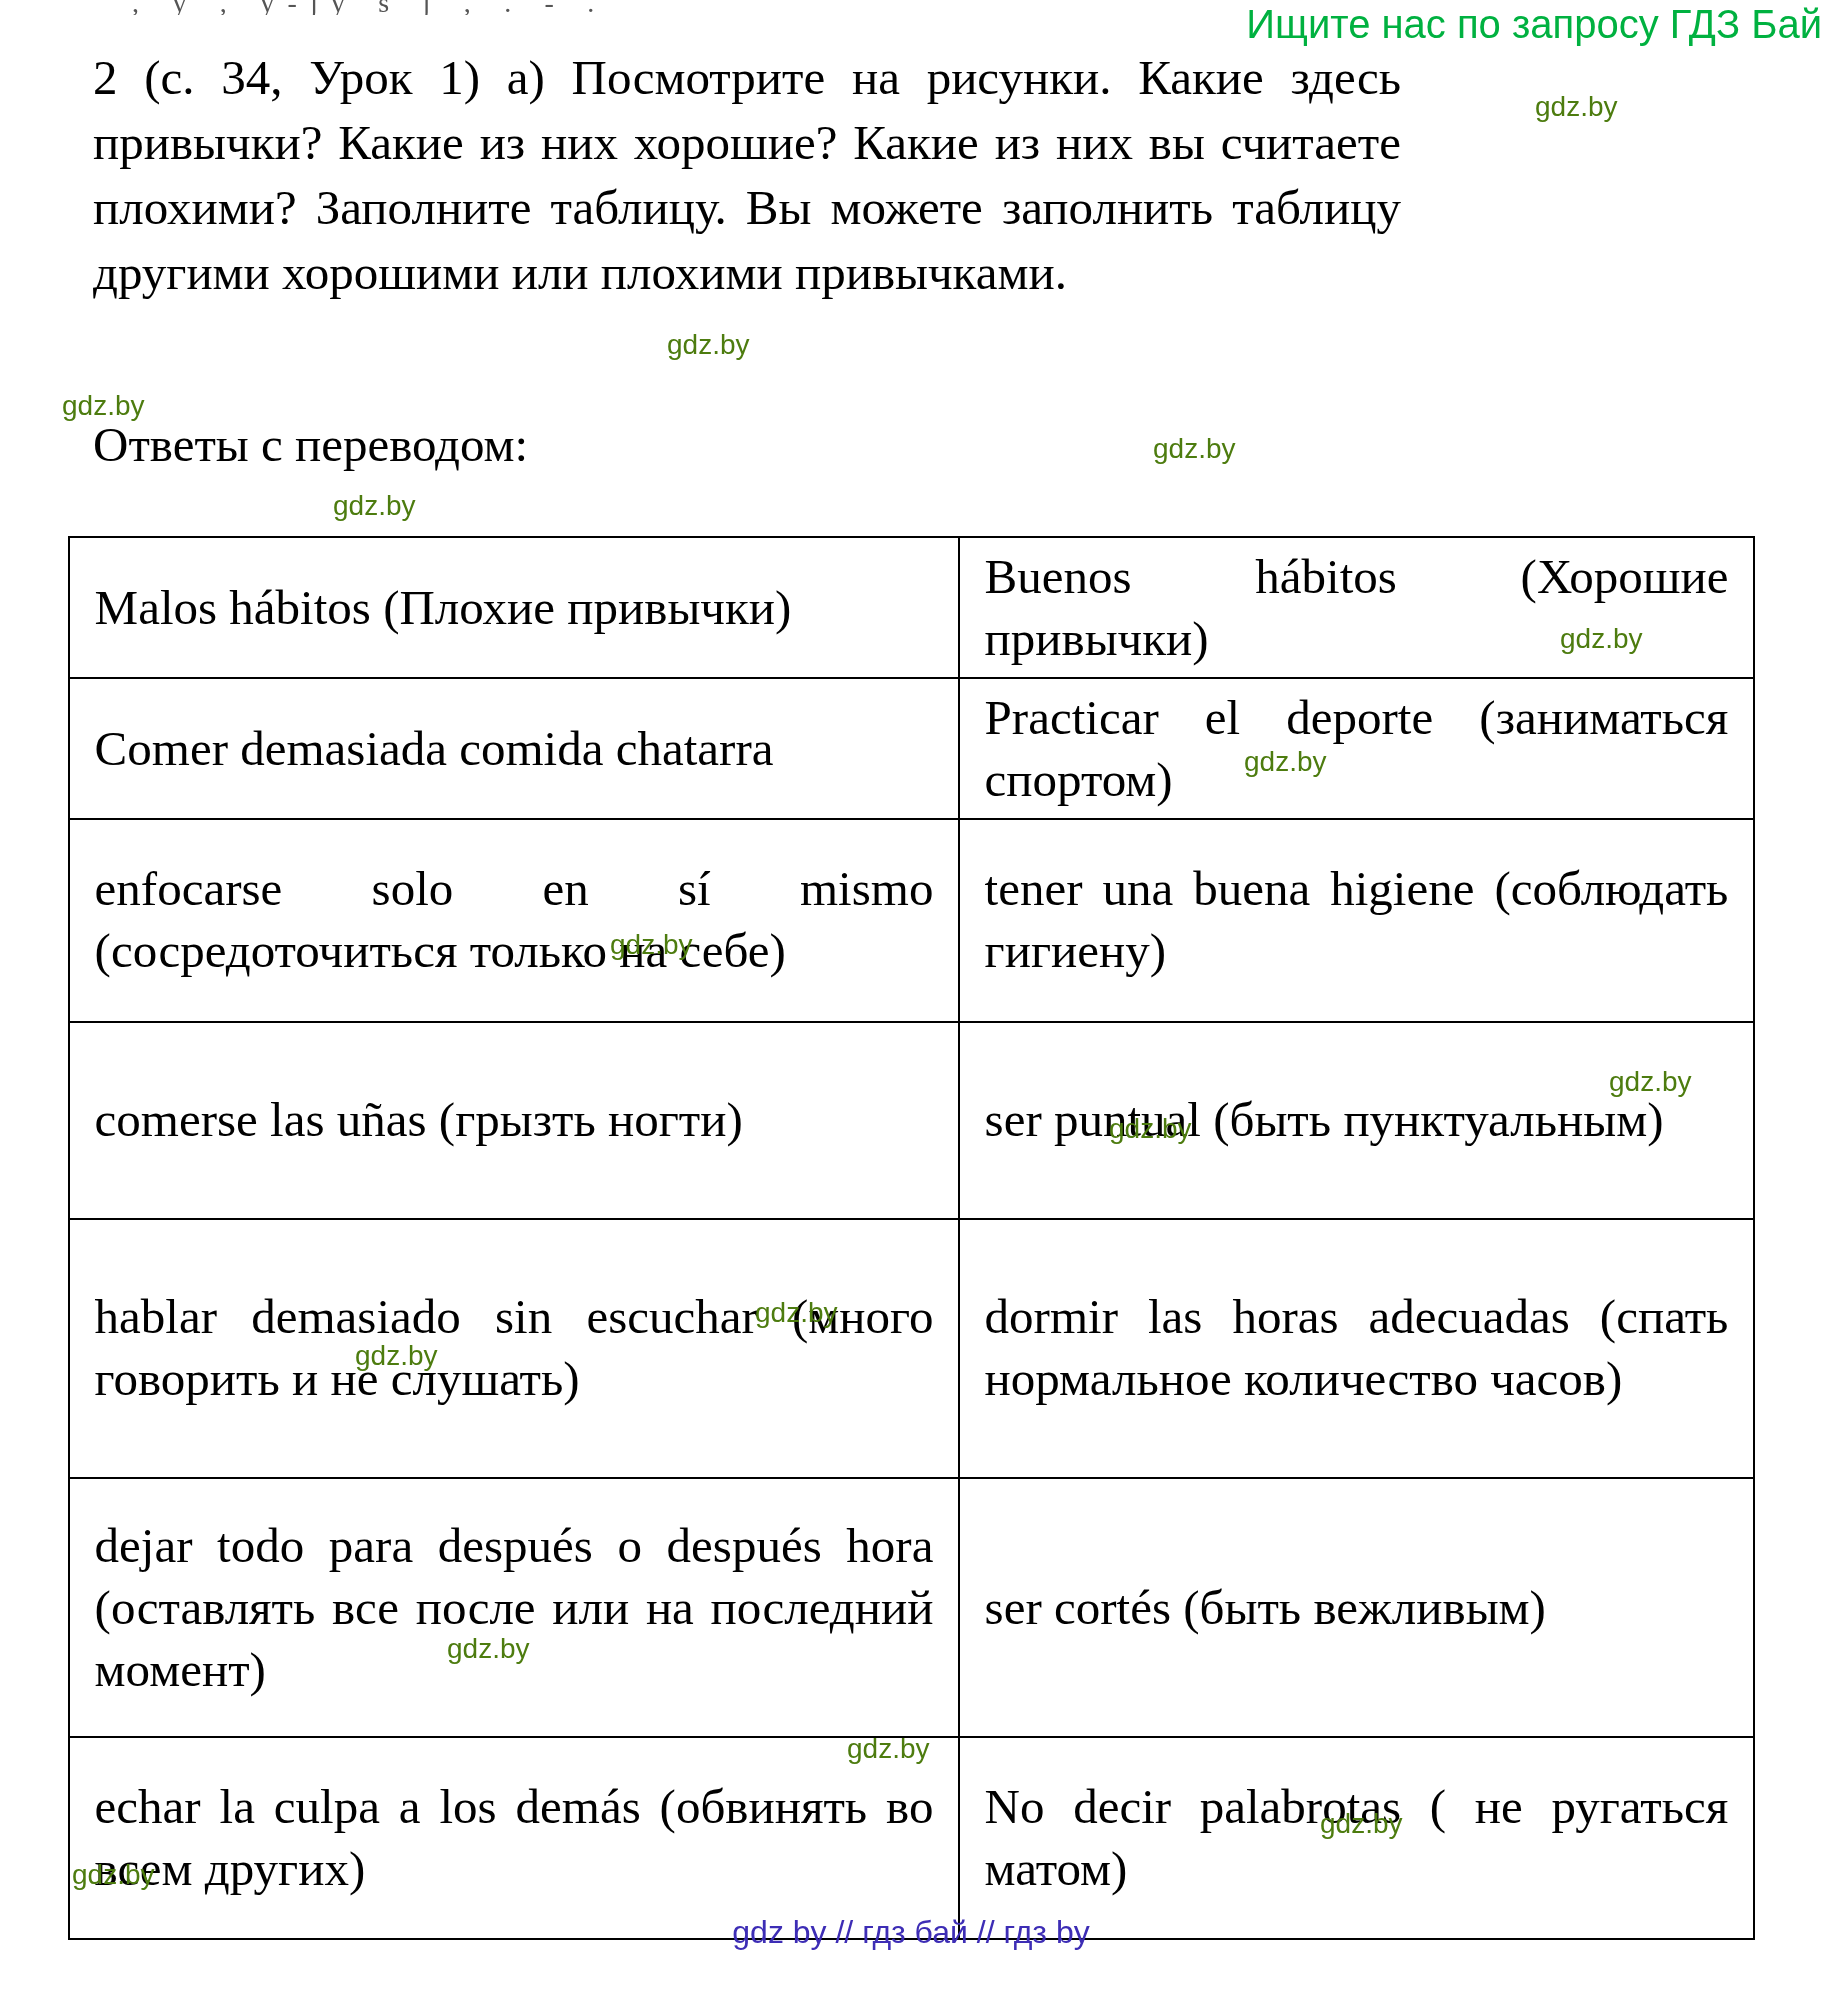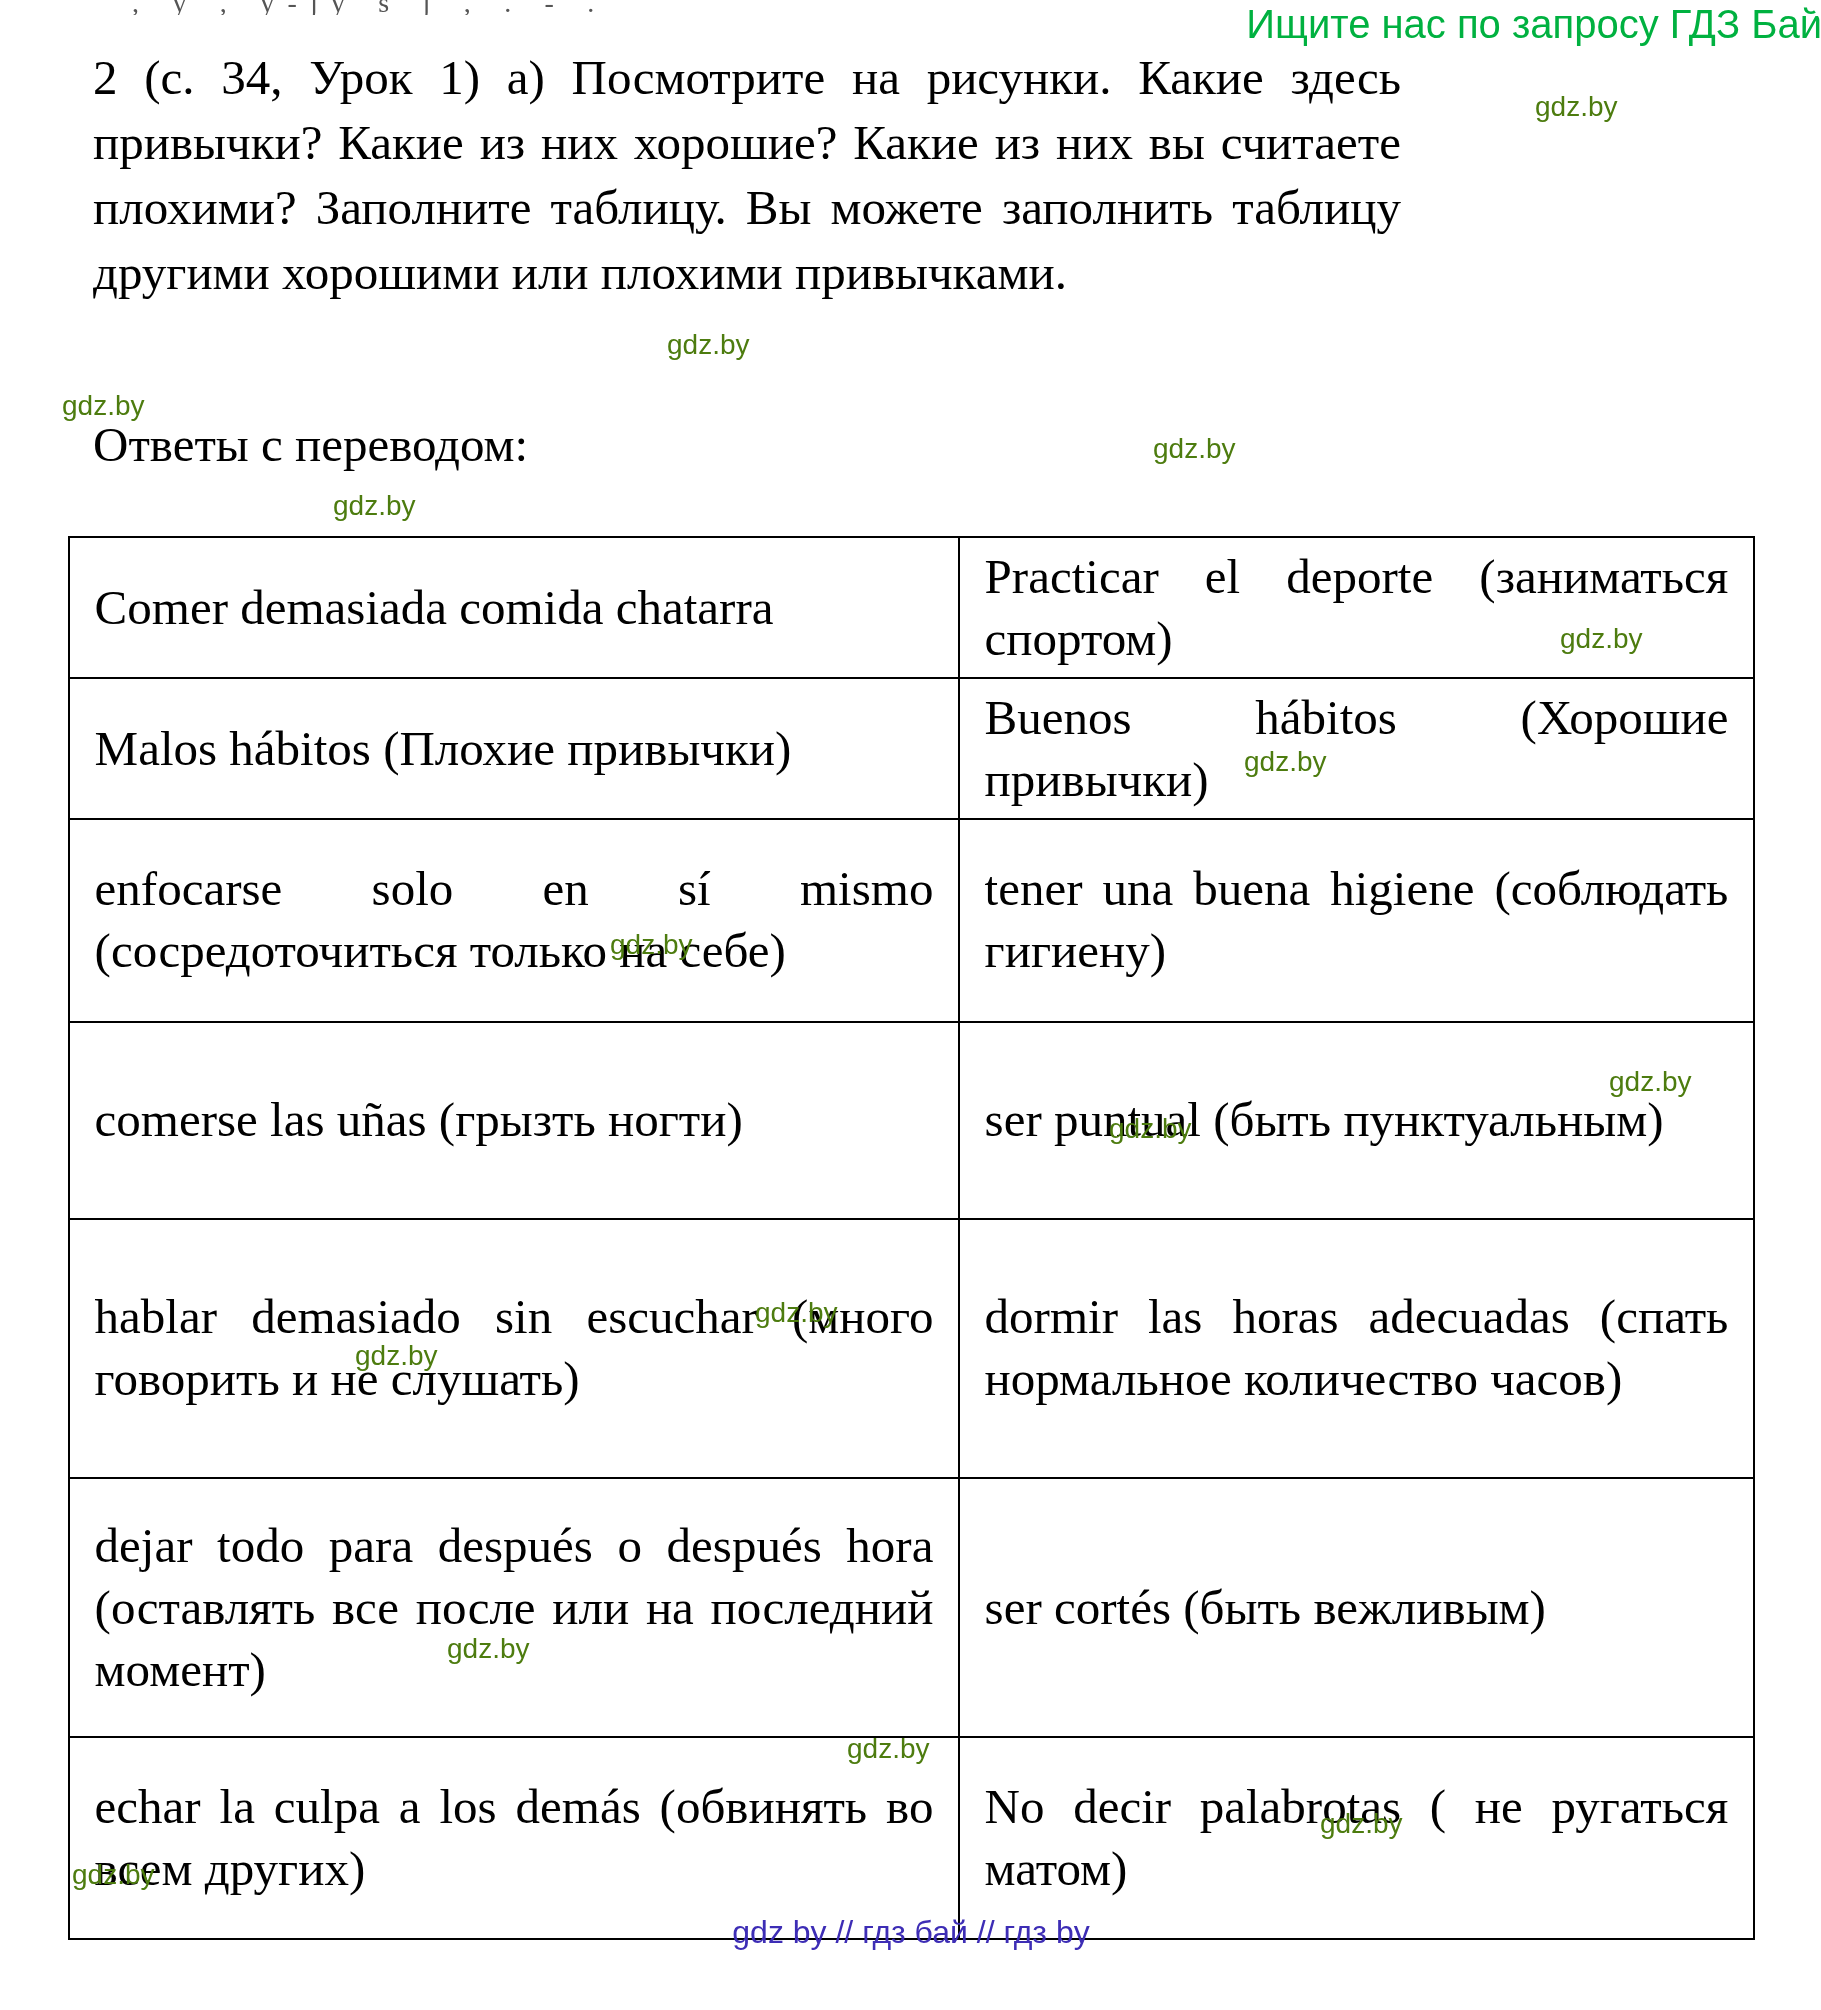--- a/index.html
+++ b/index.html
@@ -8,21 +8,20 @@
     background: #ffffff;
   }
   .page {
     position: relative;
     width: 1822px;
     height: 2010px;
     background: #ffffff;
     font-family: "Liberation Serif", serif;
     color: #000000;
     overflow: hidden;
-    border-radius: 31px;
   }
   .cropped-top {
     position: absolute;
     left: 132px;
     top: -13.2px;
     height: 28px;
     overflow: hidden;
     color: #555;
     font-size: 28px;
     letter-spacing: 13.2px;
@@ -114,26 +113,26 @@
 
   <p class="answers-label">Ответы с переводом:</p>
 
   <table class="habits-table">
     <colgroup>
         <col class="c1">
         <col class="c2">
       </colgroup>
     <tbody>
       <tr>
+        <td>Malos hábitos (Плохие привычки)</td>
+        <td>Buenos hábitos (Хорошие привычки)</td>
+      </tr>
+      <tr>
         <td>Comer demasiada comida chatarra</td>
         <td>Practicar el deporte (заниматься спортом)</td>
-      </tr>
-      <tr>
-        <td>Malos hábitos (Плохие привычки)</td>
-        <td>Buenos hábitos (Хорошие привычки)</td>
       </tr>
       <tr>
         <td>enfocarse solo en sí mismo (сосредоточиться только на себе)</td>
         <td>tener una buena higiene (соблюдать гигиену)</td>
       </tr>
       <tr>
         <td>comerse las uñas (грызть ногти)</td>
         <td>ser puntual (быть пунктуальным)</td>
       </tr>
       <tr>

